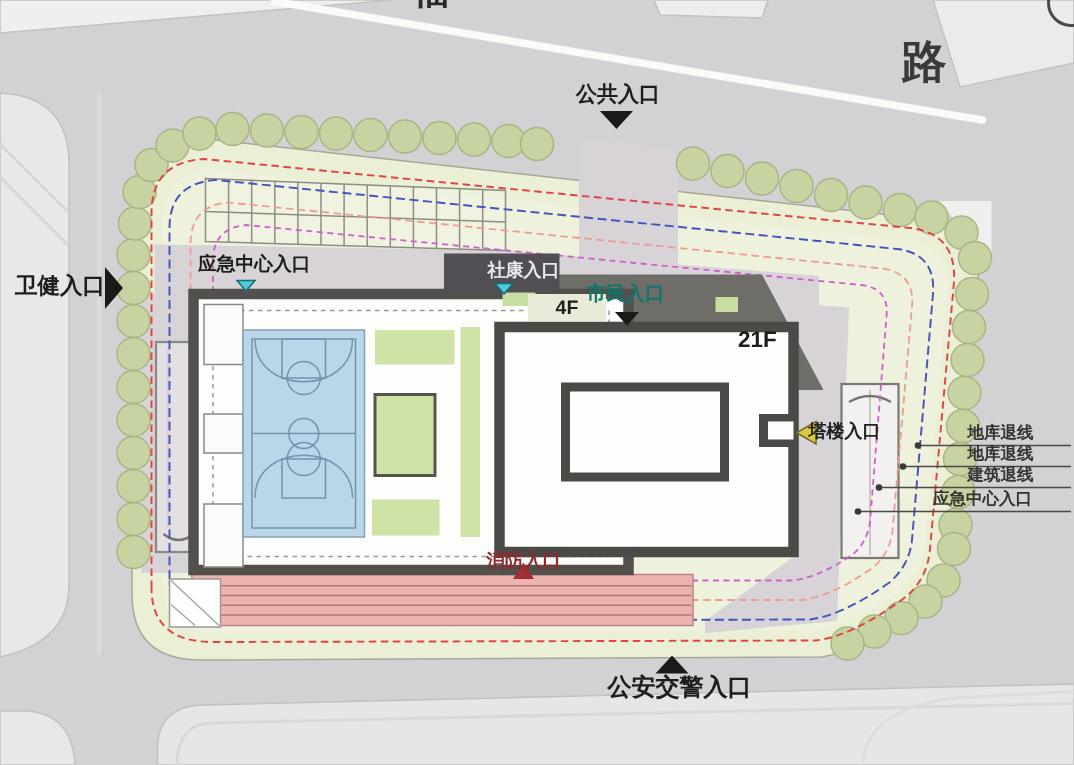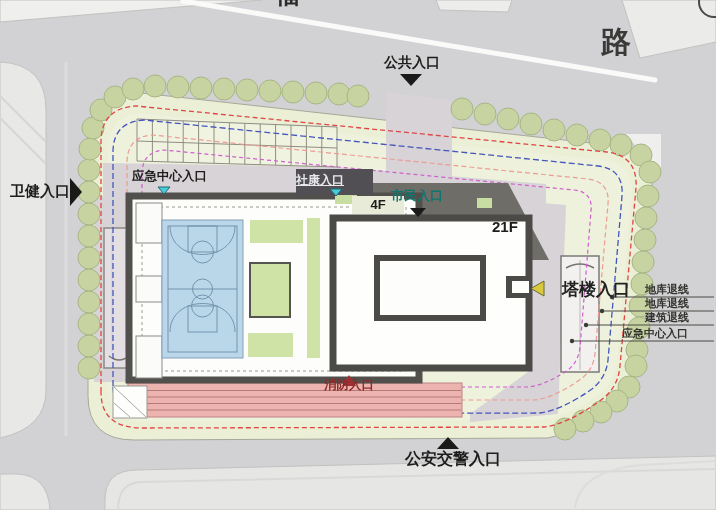--- a/index.html
+++ b/index.html
@@ -2,22 +2,22 @@
 <html><head>
 <meta charset="utf-8">
 <style>
   html,body{margin:0;padding:0;background:#ffffff;}
   .stage{position:relative;width:716px;height:510px;overflow:hidden;background:#d2d1d3;
          font-family:"Liberation Sans","DejaVu Sans",sans-serif;}
   svg.base{position:absolute;left:0;top:0;}
   .lbl{position:absolute;font-weight:700;color:#1d1d1b;white-space:nowrap;line-height:1.05;}
   .mk{position:absolute;}
   .banner{position:absolute;left:296px;top:169px;width:77px;height:26px;background:#514f54;}
-  .banner .lbl-in{position:absolute;left:0;top:3px;width:100%;text-align:left;font-weight:700;
-                  font-size:12px;color:#e9e9ec;text-decoration:underline;}
+  .banner .lbl-in{position:absolute;left:0;top:3px;width:100%;text-align:right;font-weight:700;
+                  font-size:12px;color:#e9e9ec;}
   .chip{position:absolute;left:352px;top:196px;width:52px;height:18px;background:#e9ebd9;
         text-align:center;font-weight:700;font-size:13px;color:#1d1d1b;line-height:18px;}
   .clip{position:absolute;overflow:hidden;}
 </style>
 </head>
 <body>
 
 <div class="stage">
 
 <svg class="base" width="716" height="510" viewBox="0 0 716 510">
@@ -231,26 +231,26 @@
 <div class="lbl" style="left:391px;top:189px;font-size:13px;color:#0f766e">市民入口</div>
 <svg class="mk" style="left:409px;top:207px" width="18" height="11">
       <polygon points="1,1 17,1 9,10" fill="#1a1a18"></polygon>
     </svg>
 
 <div class="lbl" style="left:492px;top:219px;font-size:15px">21F</div>
 
 <svg class="mk" style="left:530px;top:280px" width="15" height="17">
       <polygon points="14,1 14,16 1,8.5" stroke="#6b6b2f" stroke-width="1" fill="#d8c93e"></polygon>
     </svg>
-<div class="lbl" style="left:562px;top:281px;font-size:17px;color:#222">塔楼入口</div>
+<div class="lbl" style="left:539px;top:281px;font-size:12px;color:#222">塔楼入口</div>
 
 <svg class="mk" style="left:341px;top:374px" width="16" height="13">
       <polygon points="8,1 15,12 1,12" fill="#9c3032"></polygon>
     </svg>
-<div class="lbl" style="left:324px;top:379px;font-size:12.5px;color:#8c2c2c">消防入口</div>
+<div class="lbl" style="left:324px;top:368px;font-size:12.5px;color:#8c2c2c">消防入口</div>
 
 <svg class="mk" style="left:436px;top:436px" width="24" height="14">
       <polygon points="12,1 23,13 1,13" fill="#1a1a18"></polygon>
     </svg>
 <div class="lbl" style="left:405px;top:451px;font-size:16px">公安交警入口</div>
 
 <div class="lbl" style="left:645px;top:284px;font-size:11px;color:#33332f">地库退线</div>
 <div class="lbl" style="left:645px;top:298px;font-size:11px;color:#33332f">地库退线</div>
 <div class="lbl" style="left:645px;top:312px;font-size:11px;color:#33332f">建筑退线</div>
 <div class="lbl" style="left:622px;top:328px;font-size:11px;color:#33332f">应急中心入口</div>

